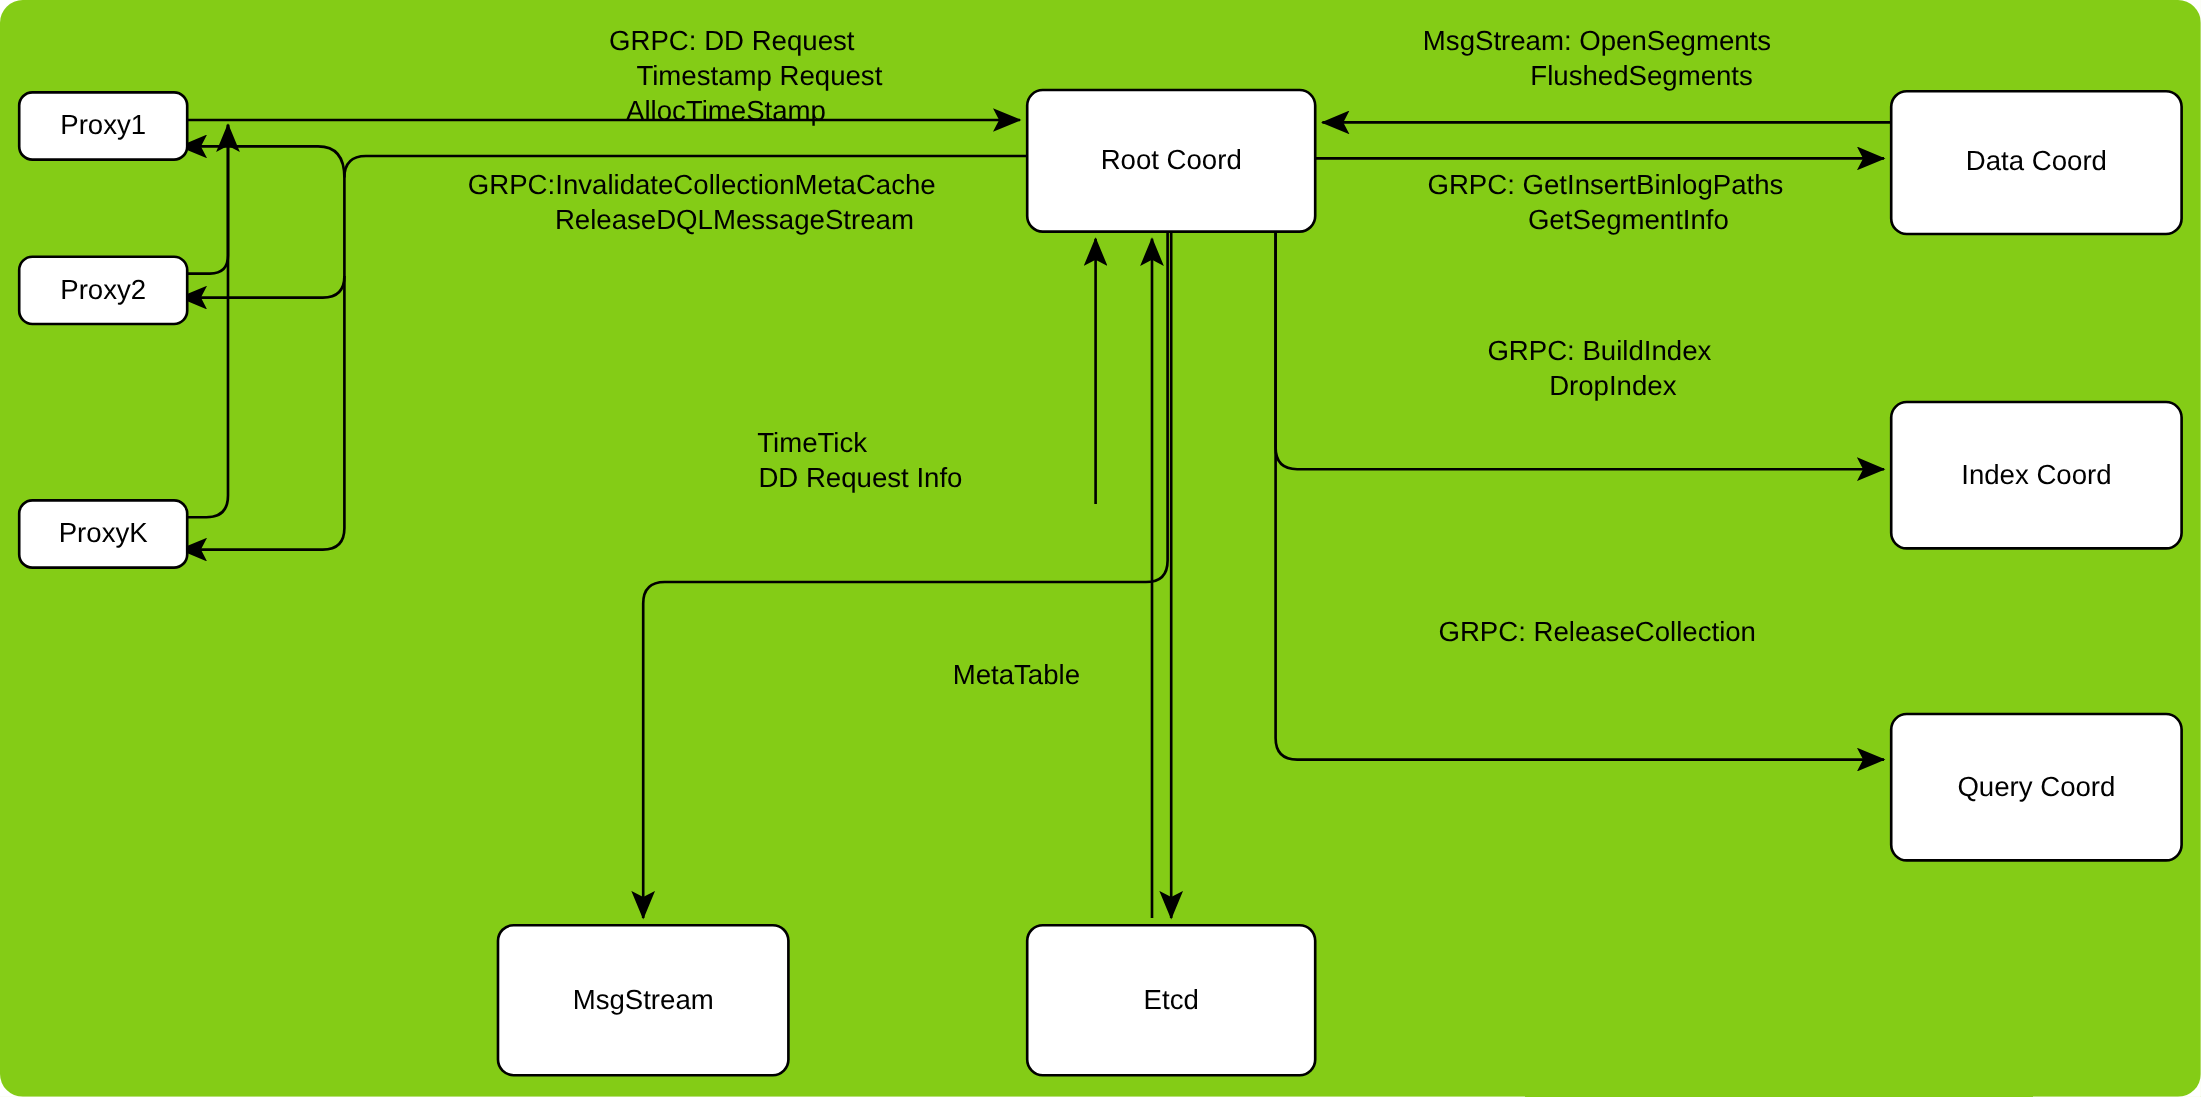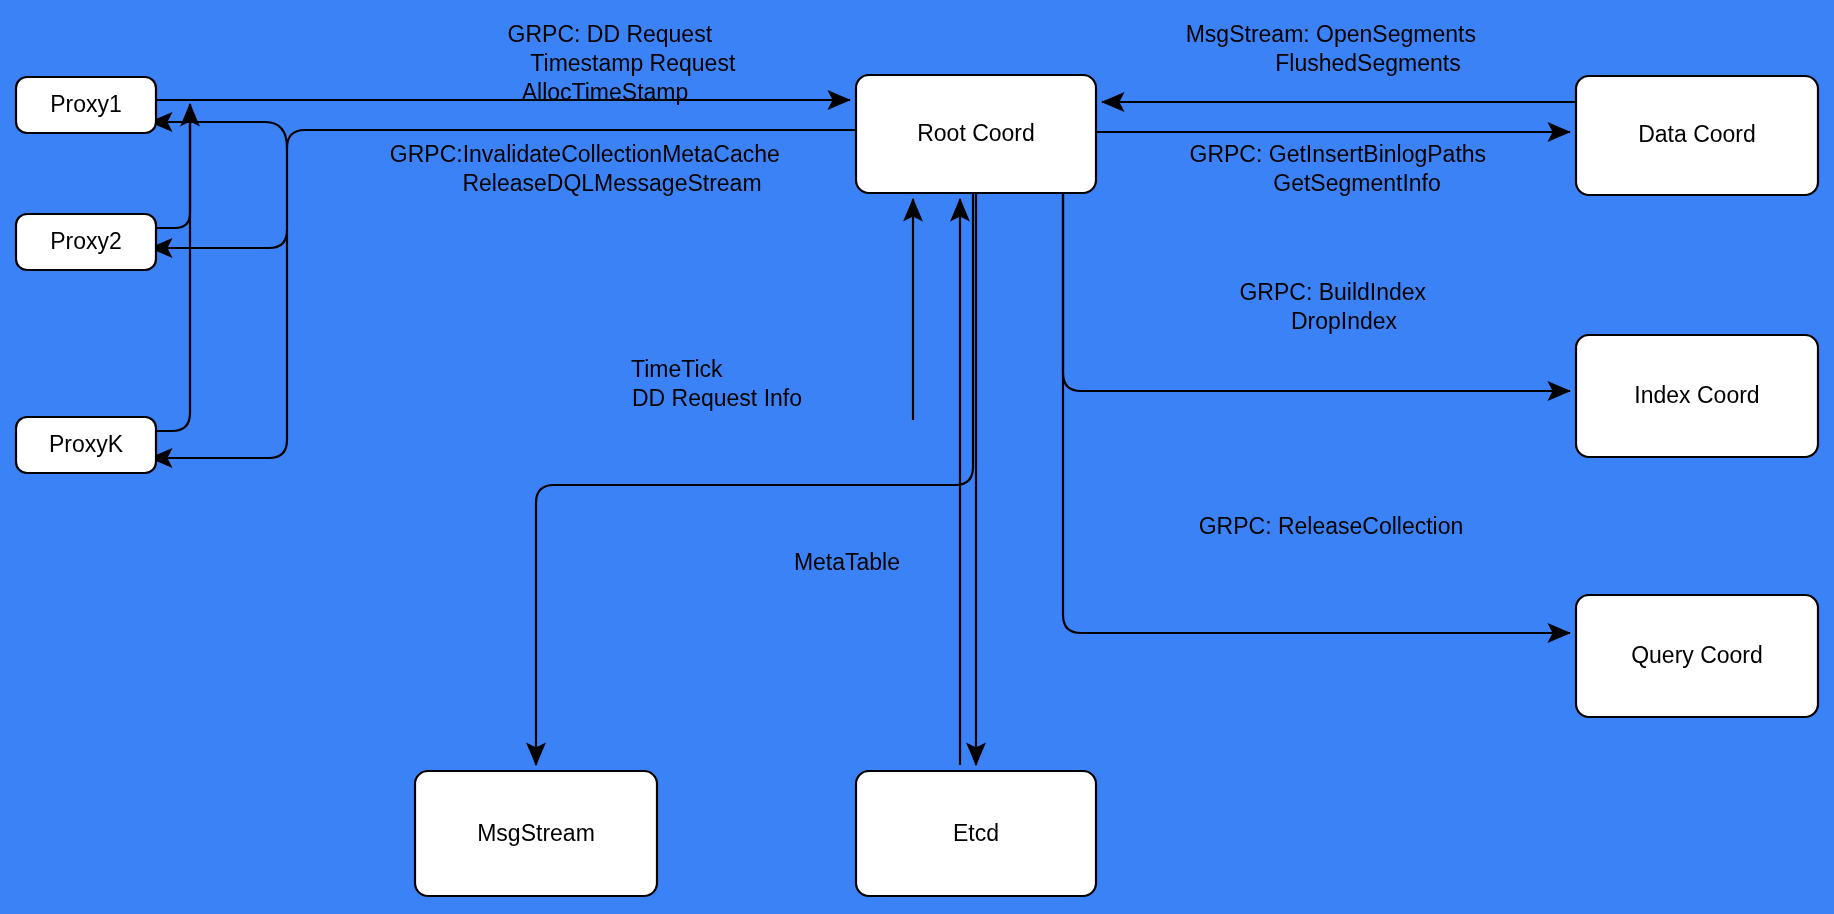--- a/index.html
+++ b/index.html
@@ -10,21 +10,22 @@
   body {
     width: 1834px;
     height: 914px;
     font-family: "Liberation Sans", sans-serif;
     overflow: hidden;
   }
   #diagram-root {
     position: relative;
     width: 1834px;
     height: 914px;
-    background: #3b82f6;
+    background: #84cc16;
+    border-radius: 19px;
   }
   svg#diagram-canvas {
     position: absolute;
     top: 0;
     left: 0;
     width: 1834px;
     height: 914px;
     display: block;
   }
   .node-rect {

